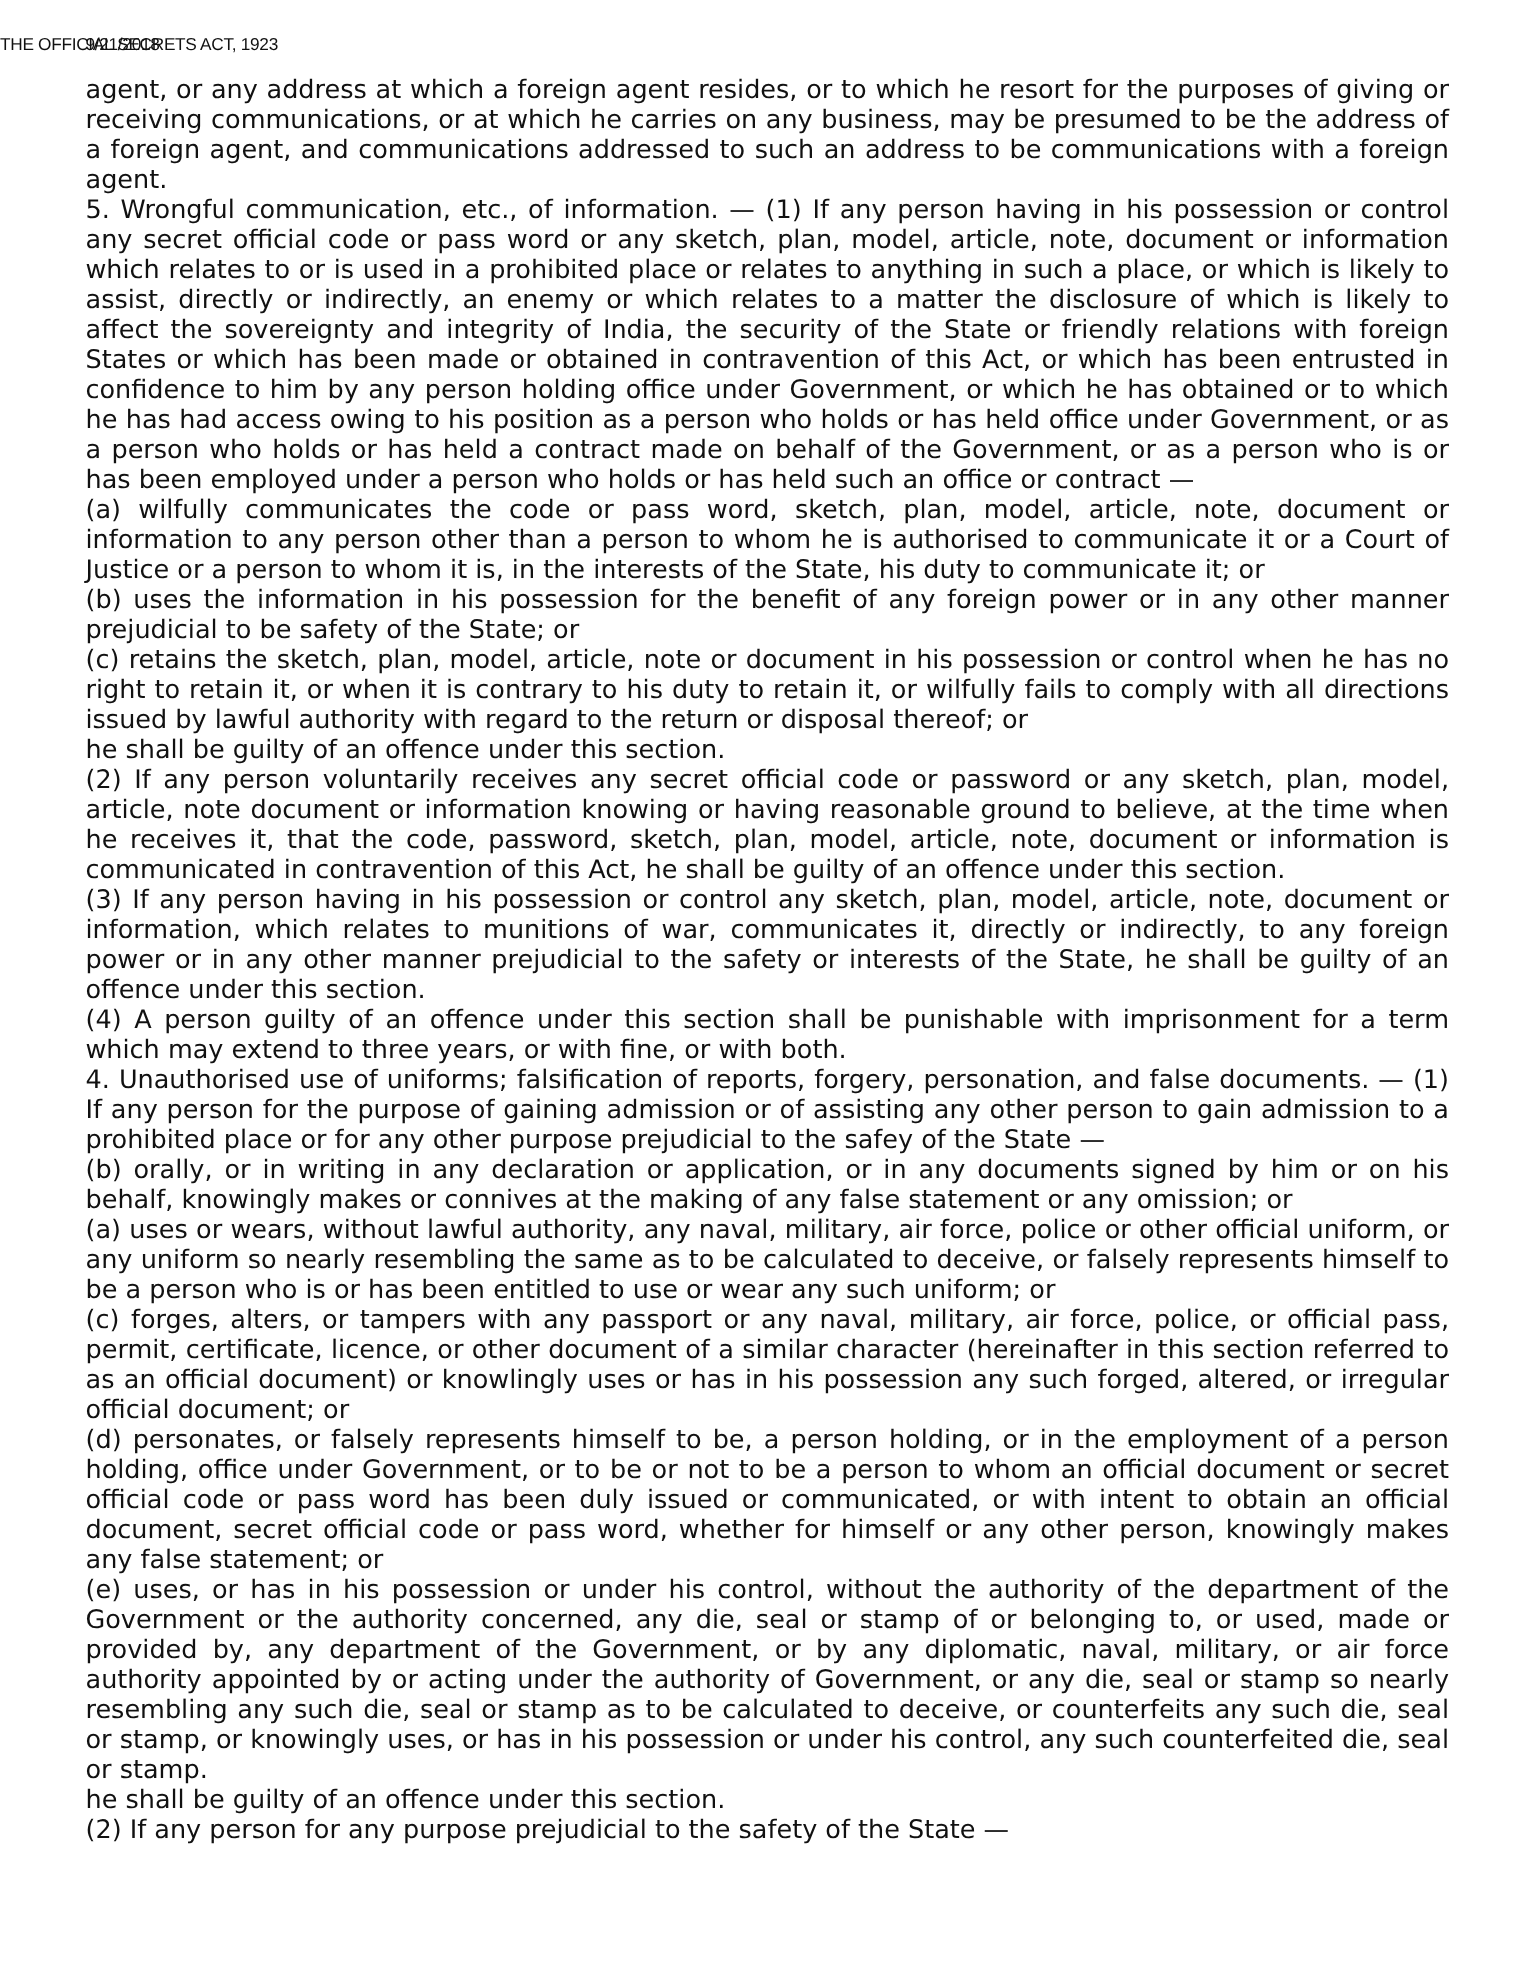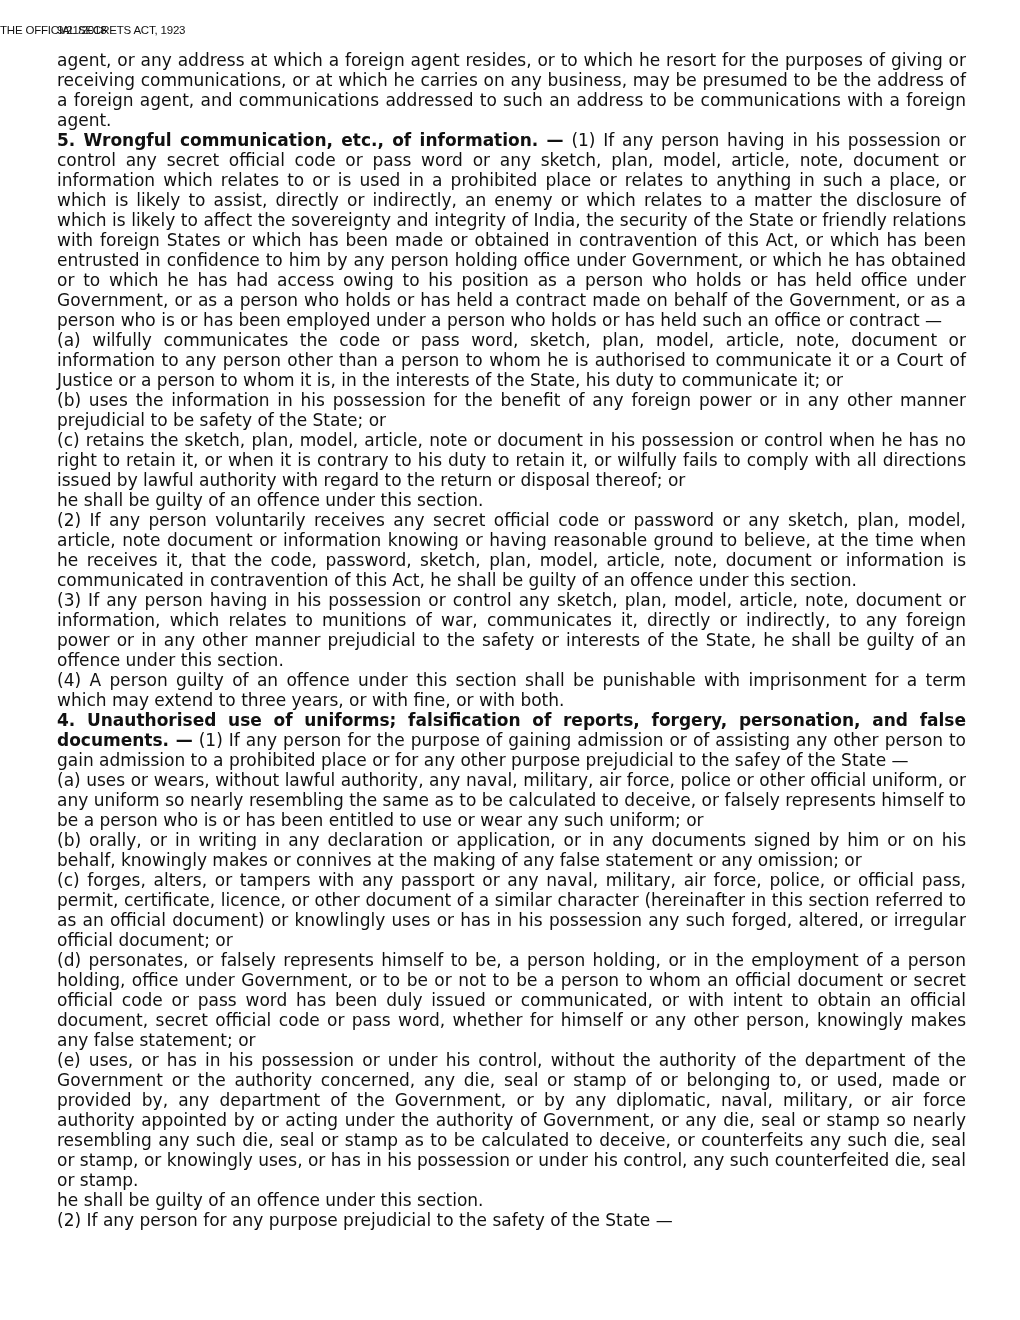--- a/index.html
+++ b/index.html
@@ -6,39 +6,39 @@
   body { width:1020px; height:1320px; position:relative; overflow:hidden; color:#000; }
   .hdr { position:absolute; top:24px; font-family:"Liberation Sans", sans-serif; font-size:11.5px; color:#111; letter-spacing:-0.2px; }
   .hdr-date { left:57px; }
   .hdr-title { left:0; width:1020px; }
   .content {
     position:absolute; left:57px; top:50px; width:909px;
     font-family:"DejaVu Sans", sans-serif; font-size:17px; line-height:20px;
     text-align:justify; color:#111;
   }
   .content p { margin:0; }
-  .content b { font-weight:bold; }
+  .content b { font-weight:normal; }
 </style>
 </head>
 <body>
 
 <div class="hdr hdr-date">9/21/2018</div>
 <div class="hdr hdr-title">THE OFFICIAL SECRETS ACT, 1923</div>
 
 <div class="content">
   <p>agent, or any address at which a foreign agent resides, or to which he resort for the purposes of giving or receiving communications, or at which he carries on any business, may be presumed to be the address of a foreign agent, and communications addressed to such an address to be communications with a foreign agent.</p>
   <p><b>5. Wrongful communication, etc., of information. —</b><span> (1) If any person having in his possession or control any secret official code or pass word or any sketch, plan, model, article, note, document or information which relates to or is used in a prohibited place or relates to anything in such a place, or which is likely to assist, directly or indirectly, an enemy or which relates to a matter the disclosure of which is likely to affect the sovereignty and integrity of India, the security of the State or friendly relations with foreign States or which has been made or obtained in contravention of this Act, or which has been entrusted in confidence to him by any person holding office under Government, or which he has obtained or to which he has had access owing to his position as a person who holds or has held office under Government, or as a person who holds or has held a contract made on behalf of the Government, or as a person who is or has been employed under a person who holds or has held such an office or contract —</span></p>
   <p>(a)  wilfully communicates the code or pass word, sketch, plan, model, article, note, document or information to any person other than a person to whom he is authorised to communicate it or a Court of Justice or a person to whom it is, in the interests of the State, his duty to communicate it; or</p>
   <p>(b) uses the information in his possession for the benefit of any foreign power or in any other manner prejudicial to be safety of the State; or</p>
   <p>(c) retains the sketch, plan, model, article, note or document in his possession or control when he has no right to retain it, or when it is contrary to his duty to retain it, or wilfully fails to comply with all directions issued by lawful authority with regard to the return or disposal thereof; or</p>
   <p>he shall be guilty of an offence under this section.</p>
   <p>(2) If any person voluntarily receives any secret official code or password or any sketch, plan, model, article, note document or information knowing or having reasonable ground to believe, at the time when he receives it, that the code, password, sketch, plan, model, article, note, document or information is communicated in contravention of this Act, he shall be guilty of an offence under this section.</p>
   <p>(3) If any person having in his possession or control any sketch, plan, model, article, note, document or information, which relates to munitions of war, communicates it, directly or indirectly, to any foreign power or in any other manner prejudicial to the safety or interests of the State, he shall be guilty of an offence under this section.</p>
   <p>(4) A person guilty of an offence under this section shall be punishable with imprisonment for a term which may extend to three years, or with fine, or with both.</p>
   <p><b>4. Unauthorised use of uniforms; falsification of reports, forgery, personation, and false documents. —</b><span> (1) If any person for the purpose of gaining admission or of assisting any other person to gain admission to a prohibited place or for any other purpose prejudicial to the safey of the State —</span></p>
+  <p>(b)  orally, or in writing in any declaration or application, or in any documents signed by him or on his behalf, knowingly makes or connives at the making of any false statement or any omission; or</p>
   <p>(a) uses or wears, without lawful authority, any naval, military, air force, police or other official uniform, or any uniform so nearly resembling the same as to be calculated to deceive, or falsely represents himself to be a person who is or has been entitled to use or wear any such uniform; or</p>
-  <p>(b)  orally, or in writing in any declaration or application, or in any documents signed by him or on his behalf, knowingly makes or connives at the making of any false statement or any omission; or</p>
   <p>(c)  forges, alters, or tampers with any passport or any naval, military, air force, police, or official pass, permit, certificate, licence, or other document of a similar character (hereinafter in this section referred to as an official document) or knowlingly uses or has in his possession any such forged, altered, or irregular official document; or</p>
   <p>(d)  personates, or falsely represents himself to be, a person holding, or in the employment of a person holding, office under Government, or to be or not to be a person to whom an official document or secret official code or pass word has been duly issued or communicated, or with intent to obtain an official document, secret official code or pass word, whether for himself or any other person, knowingly makes any false statement; or</p>
   <p>(e) uses, or has in his possession or under his control, without the authority of the department of the Government or the authority concerned, any die, seal or stamp of or belonging to, or used, made or provided by, any department of the Government, or by any diplomatic, naval, military, or air force authority appointed by or acting under the authority of Government, or any die, seal or stamp so nearly resembling any such die, seal or stamp as to be calculated to deceive, or counterfeits any such die, seal or stamp, or knowingly uses, or has in his possession or under his control, any such counterfeited die, seal or stamp.</p>
   <p>he shall be guilty of an offence under this section.</p>
   <p>(2) If any person for any purpose prejudicial to the safety of the State —</p>
 </div>
 
 </body></html>

